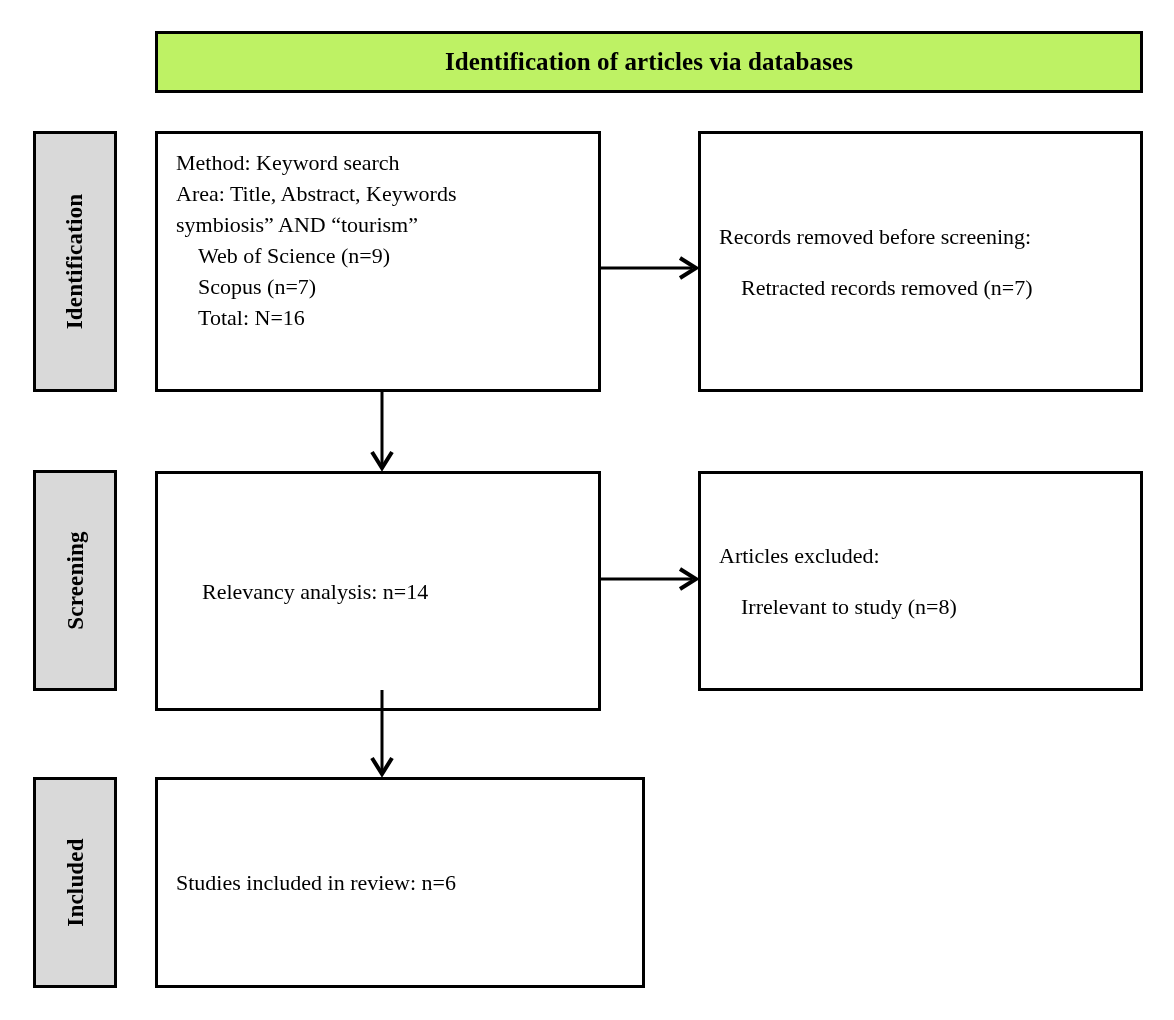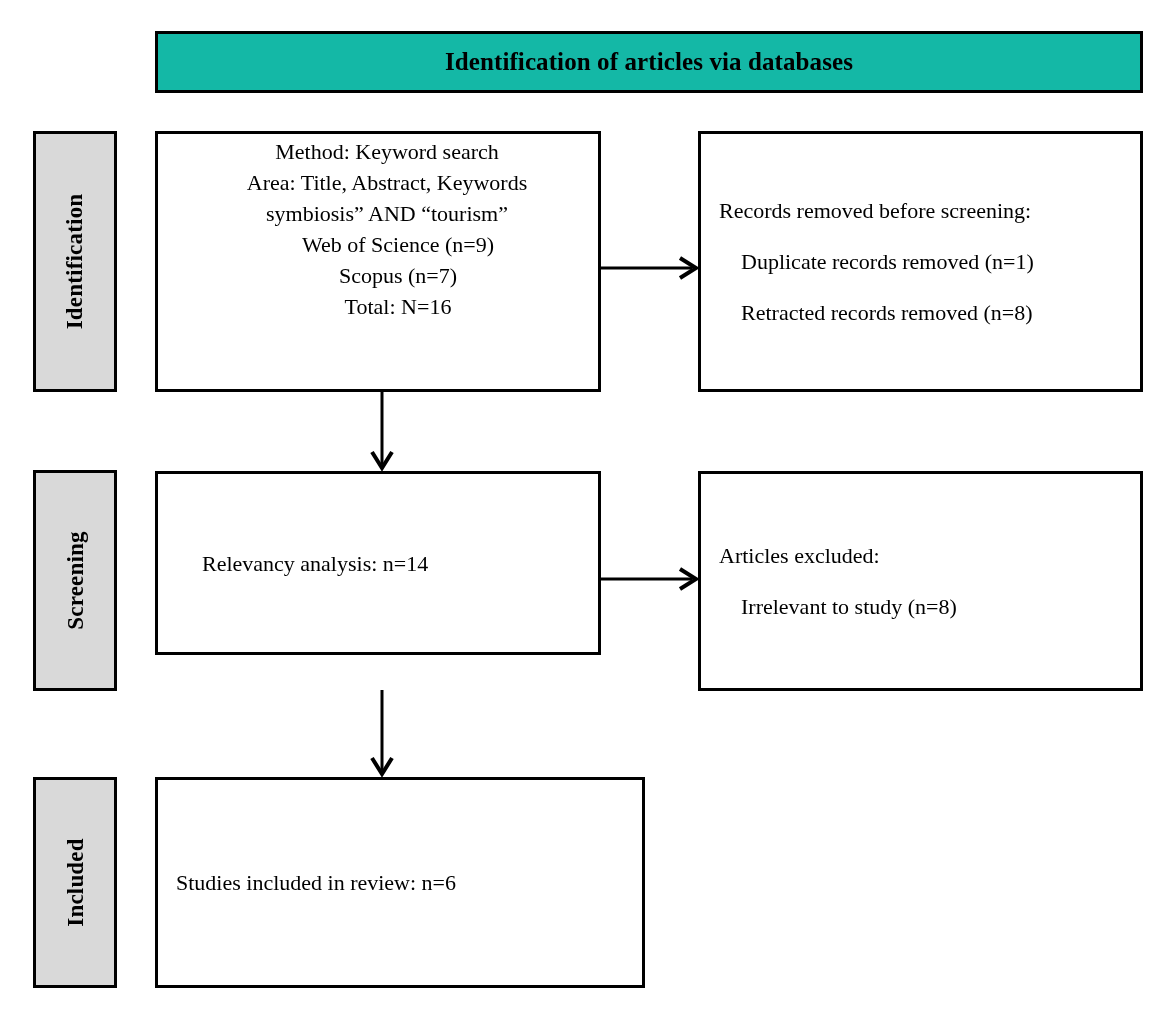--- a/index.html
+++ b/index.html
@@ -25,21 +25,21 @@
     position: absolute;
     left: 155px;
     top: 31px;
     width: 988px;
     height: 62px;
     border: 3px solid #000000;
     box-sizing: border-box;
     display: flex;
     align-items: center;
     justify-content: center;
-    background: #14b8a6;
+    background: #bef264;
   }
   .title-text {
     font-size: 25px;
     font-weight: bold;
     letter-spacing: 0.1px;
     line-height: 1.1;
     white-space: nowrap;
   }
 
   
@@ -69,33 +69,33 @@
   
   .node-box {
     position: absolute;
     border: 3px solid #000000;
     box-sizing: border-box;
     background: #ffffff;
     padding: 0 0 0 18px;
     display: flex;
     flex-direction: column;
   }
-  .node-box.v-top    { justify-content: flex-start; padding-top: 2px; align-items: center; }
+  .node-box.v-top    { justify-content: flex-start; padding-top: 13px; }
   .node-box.v-center { justify-content: center; gap: 20px; }
 
   .node-line {
     font-size: 22px;
     line-height: 31px;
     white-space: pre;
   }
   .node-line.indent { padding-left: 22px; }
 
   #box-identified     { left: 155px; top: 131px;  width: 446px; height: 261px; }
   #box-removed        { left: 698px; top: 131px;  width: 445px; height: 261px; }
-  #box-relevancy      { left: 155px; top: 471px;  width: 446px; height: 184px; padding-left: 44px; }
+  #box-relevancy      { left: 155px; top: 471px;  width: 446px; height: 240px; padding-left: 44px; }
   #box-excluded       { left: 698px; top: 471px;  width: 445px; height: 220px; }
   #box-included       { left: 155px; top: 777px;  width: 490px; height: 211px; }
 
   
   .arrow-svg {
     position: absolute;
     overflow: visible;
   }
   .arrow-svg line, .arrow-svg polyline {
     stroke: #000000;
@@ -132,22 +132,21 @@
     <div class="node-line">Method: Keyword search</div>
     <div class="node-line">Area: Title, Abstract, Keywords</div>
     <div class="node-line">symbiosis” AND “tourism”</div>
     <div class="node-line indent">Web of Science (n=9)</div>
     <div class="node-line indent">Scopus (n=7)</div>
     <div class="node-line indent">Total: N=16</div>
   </div>
 
   <div class="node-box v-center" id="box-removed">
     <div class="node-line">Records removed before screening:</div>
-    <div class="node-line indent">Duplicate records removed (n=1)</div>
-    <div class="node-line indent">Retracted records removed (n=8)</div>
+    <div class="node-line indent">Retracted records removed (n=7)</div>
   </div>
 
   <div class="node-box v-center" id="box-relevancy">
     <div class="node-line">Relevancy analysis: n=14</div>
   </div>
 
   <div class="node-box v-center" id="box-excluded">
     <div class="node-line">Articles excluded:</div>
     <div class="node-line indent">Irrelevant to study (n=8)</div>
   </div>

